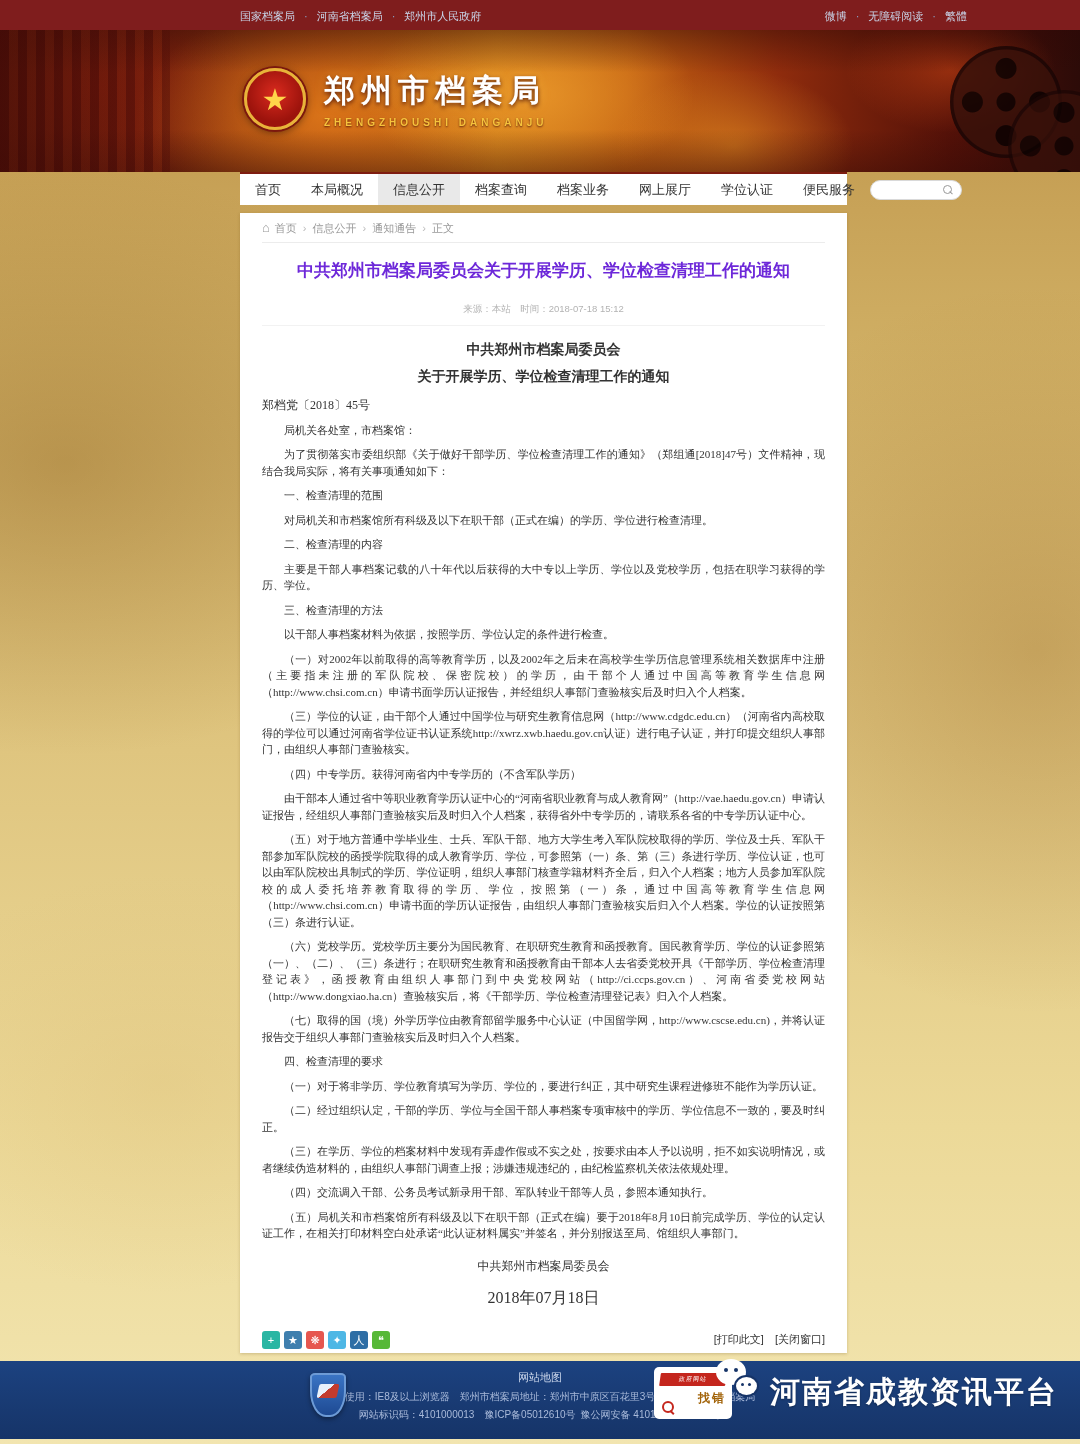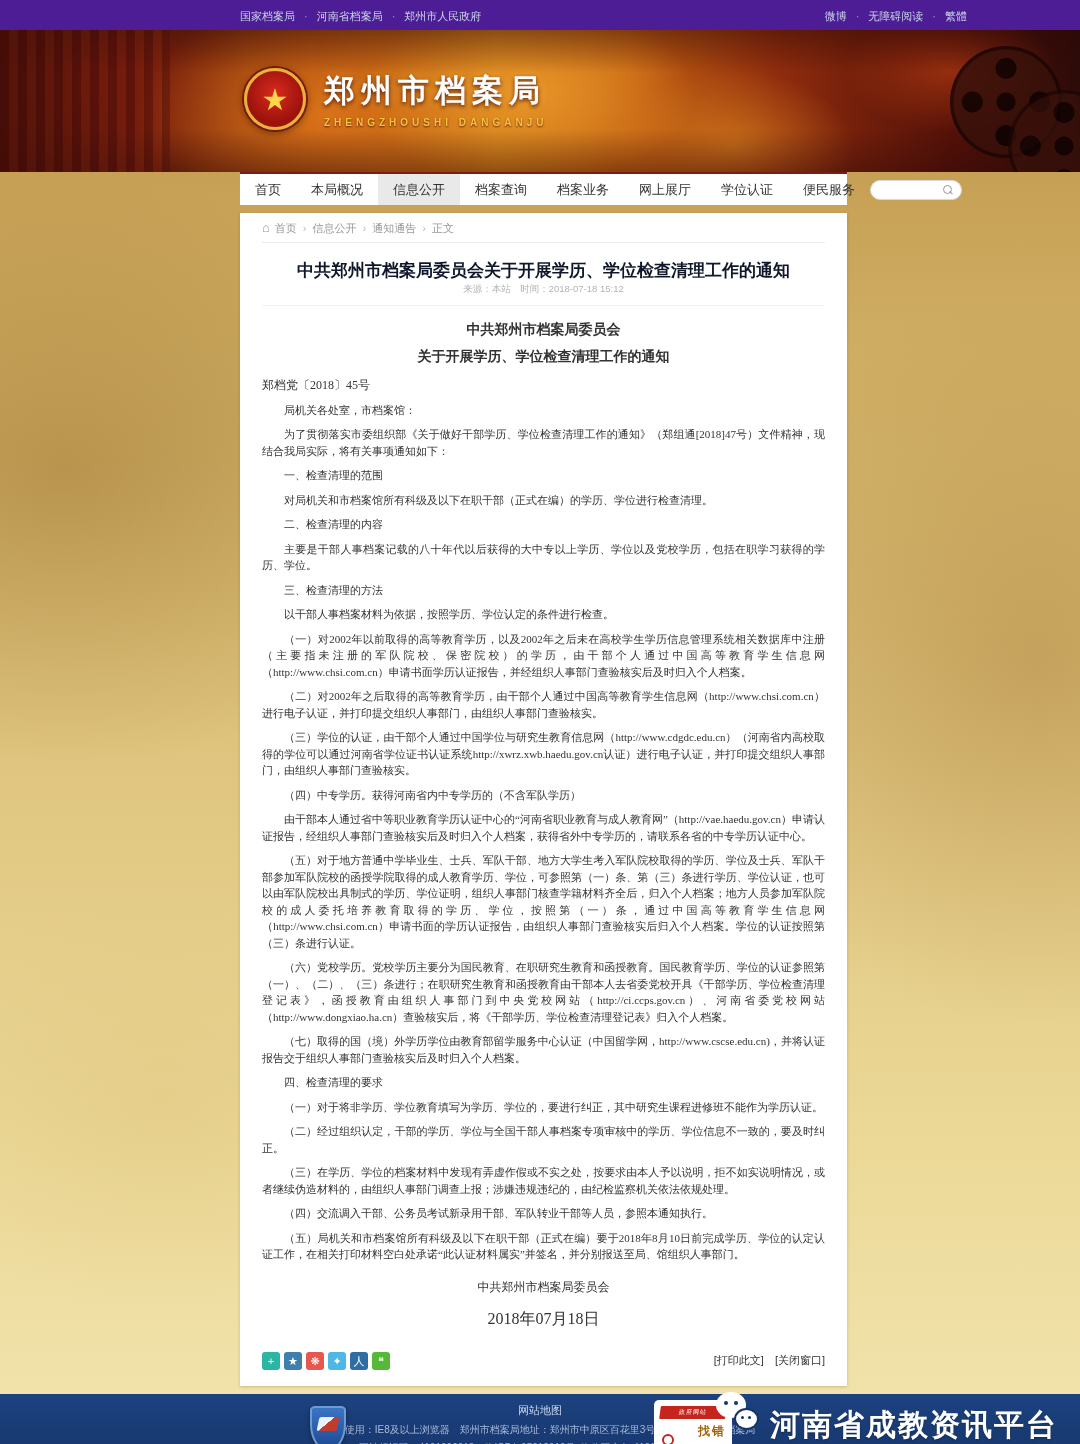--- a/index.html
+++ b/index.html
@@ -8,21 +8,21 @@
     width:1080px; min-height:1444px; margin:0 auto; position:relative;
     font-family:"Liberation Sans", sans-serif;
     background:
       radial-gradient(600px 420px at 6% 32%, rgba(140,95,30,.38), transparent 70%),
       radial-gradient(520px 520px at 96% 45%, rgba(150,100,35,.32), transparent 70%),
       radial-gradient(400px 300px at 15% 75%, rgba(220,190,120,.35), transparent 70%),
       linear-gradient(180deg, #bd9247 0%, #cfae63 24%, #dfc57f 52%, #ecd998 78%, #f2e5b0 100%);
   }
 
   
-  .topbar { height:30px; background:#4c1d95; }
+  .topbar { height:30px; background:#7f1d1d; }
   .topbar-inner { width:607px; margin-left:240px; height:30px; display:flex; justify-content:space-between; align-items:center; }
   .topbar a { color:#c9d4e8; font-size:11px; text-decoration:none; }
   .tlinks a:not(:first-of-type)::before { content:"·"; color:#8aa0c4; margin:0 9px; }
   .ttools a:not(:first-of-type)::before { content:"·"; color:#8aa0c4; margin:0 9px; }
   .ttools { margin-right:-120px; }
 
   
   .banner {
     height:142px; position:relative; overflow:hidden;
     background:
@@ -74,27 +74,27 @@
   .search-box input { border:none; outline:none; width:66px; font-size:10px; background:transparent; }
   .mag { width:10px; height:10px; position:relative; flex:0 0 auto; }
   .mag::before { content:""; position:absolute; left:0; top:0; width:7px; height:7px;
     border:1.4px solid #999; border-radius:50%; }
   .mag::after { content:""; position:absolute; left:6.5px; top:6.5px; width:4px; height:1.4px;
     background:#999; transform:rotate(45deg); transform-origin:0 0; }
 
   .gap { height:8px; }
 
   
-  .panel { background:#ffffff; padding:0 22px 16px; box-shadow:0 1px 3px rgba(100,70,20,.25); }
+  .panel { background:#ffffff; padding:0 22px 4px; box-shadow:0 1px 3px rgba(100,70,20,.25); }
   .breadcrumb { height:30px; line-height:30px; font-size:11px; color:#999; border-bottom:1px solid #ececec; }
   .home-ic { font-size:13px; color:#999; margin-right:5px; }
   .crumb { color:#999; text-decoration:none; }
   .crumb:not(:first-of-type)::before { content:"›"; color:#bbb; margin:0 6px; }
 
-  .art-title { font-size:17px; font-weight:bold; color:#0f172a; text-align:center; margin:16px 8px 0;
+  .art-title { font-size:17px; font-weight:bold; color:#6d28d9; text-align:center; margin:16px 8px 20px;
     line-height:1.4; }
   .art-meta { font-size:9.5px; color:#b3b3b3; text-align:center; padding-bottom:9px; border-bottom:1px solid #f2f2f2; }
 
   .doc { font-family:"Liberation Serif", serif; color:#333; }
   .doc-h { text-align:center; font-weight:bold; font-size:14px; margin-top:15px; }
   .doc-h2 { margin-top:9px; }
   .doc-num { text-align:left; font-size:12px; margin-top:11px; color:#333; }
   .doc-body { margin-top:6px; }
   .doc-body p { font-size:11px; line-height:16.5px; margin:8px 0; text-indent:2em; text-align:justify; }
   .sig { text-align:center; font-size:12px; margin-top:16px; }
@@ -207,21 +207,20 @@
 
       <p>局机关各处室，市档案馆：</p>
           <p>为了贯彻落实市委组织部《关于做好干部学历、学位检查清理工作的通知》（郑组通[2018]47号）文件精神，现结合我局实际，将有关事项通知如下：</p>
           <p>一、检查清理的范围</p>
           <p>对局机关和市档案馆所有科级及以下在职干部（正式在编）的学历、学位进行检查清理。</p>
           <p>二、检查清理的内容</p>
           <p>主要是干部人事档案记载的八十年代以后获得的大中专以上学历、学位以及党校学历，包括在职学习获得的学历、学位。</p>
           <p>三、检查清理的方法</p>
           <p>以干部人事档案材料为依据，按照学历、学位认定的条件进行检查。</p>
           <p>（一）对2002年以前取得的高等教育学历，以及2002年之后未在高校学生学历信息管理系统相关数据库中注册（主要指未注册的军队院校、保密院校）的学历，由干部个人通过中国高等教育学生信息网（http://www.chsi.com.cn）申请书面学历认证报告，并经组织人事部门查验核实后及时归入个人档案。</p>
-          <p>（二）对2002年之后取得的高等教育学历，由干部个人通过中国高等教育学生信息网（http://www.chsi.com.cn）进行电子认证，并打印提交组织人事部门，由组织人事部门查验核实。</p>
           <p>（三）学位的认证，由干部个人通过中国学位与研究生教育信息网（http://www.cdgdc.edu.cn）（河南省内高校取得的学位可以通过河南省学位证书认证系统http://xwrz.xwb.haedu.gov.cn认证）进行电子认证，并打印提交组织人事部门，由组织人事部门查验核实。</p>
           <p>（四）中专学历。获得河南省内中专学历的（不含军队学历）</p>
           <p>由干部本人通过省中等职业教育学历认证中心的“河南省职业教育与成人教育网”（http://vae.haedu.gov.cn）申请认证报告，经组织人事部门查验核实后及时归入个人档案，获得省外中专学历的，请联系各省的中专学历认证中心。</p>
           <p>（五）对于地方普通中学毕业生、士兵、军队干部、地方大学生考入军队院校取得的学历、学位及士兵、军队干部参加军队院校的函授学院取得的成人教育学历、学位，可参照第（一）条、第（三）条进行学历、学位认证，也可以由军队院校出具制式的学历、学位证明，组织人事部门核查学籍材料齐全后，归入个人档案；地方人员参加军队院校的成人委托培养教育取得的学历、学位，按照第（一）条，通过中国高等教育学生信息网（http://www.chsi.com.cn）申请书面的学历认证报告，由组织人事部门查验核实后归入个人档案。学位的认证按照第（三）条进行认证。</p>
           <p>（六）党校学历。党校学历主要分为国民教育、在职研究生教育和函授教育。国民教育学历、学位的认证参照第（一）、（二）、（三）条进行；在职研究生教育和函授教育由干部本人去省委党校开具《干部学历、学位检查清理登记表》，函授教育由组织人事部门到中央党校网站（http://ci.ccps.gov.cn）、河南省委党校网站（http://www.dongxiao.ha.cn）查验核实后，将《干部学历、学位检查清理登记表》归入个人档案。</p>
           <p>（七）取得的国（境）外学历学位由教育部留学服务中心认证（中国留学网，http://www.cscse.edu.cn)，并将认证报告交于组织人事部门查验核实后及时归入个人档案。</p>
           <p>四、检查清理的要求</p>
           <p>（一）对于将非学历、学位教育填写为学历、学位的，要进行纠正，其中研究生课程进修班不能作为学历认证。</p>
           <p>（二）经过组织认定，干部的学历、学位与全国干部人事档案专项审核中的学历、学位信息不一致的，要及时纠正。</p>
           <p>（三）在学历、学位的档案材料中发现有弄虚作假或不实之处，按要求由本人予以说明，拒不如实说明情况，或者继续伪造材料的，由组织人事部门调查上报；涉嫌违规违纪的，由纪检监察机关依法依规处理。</p>

